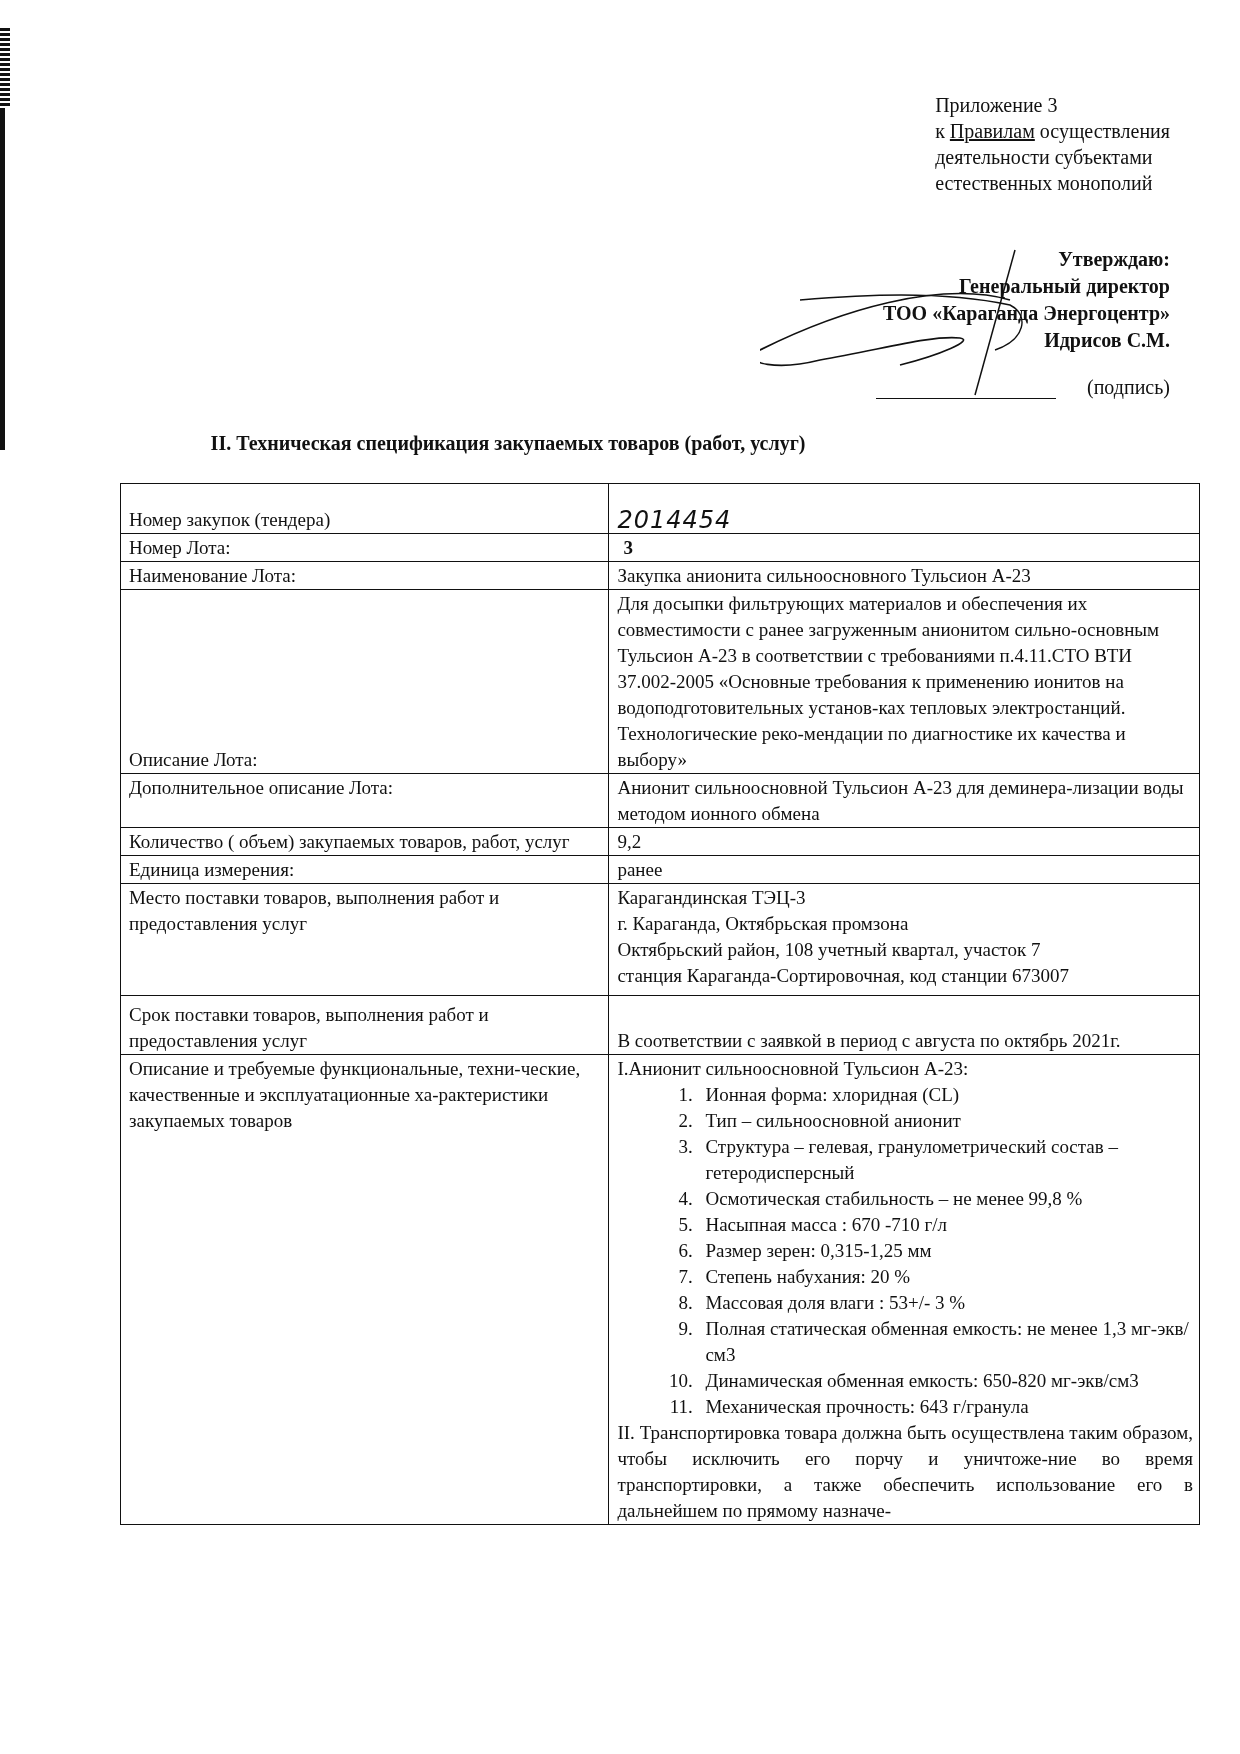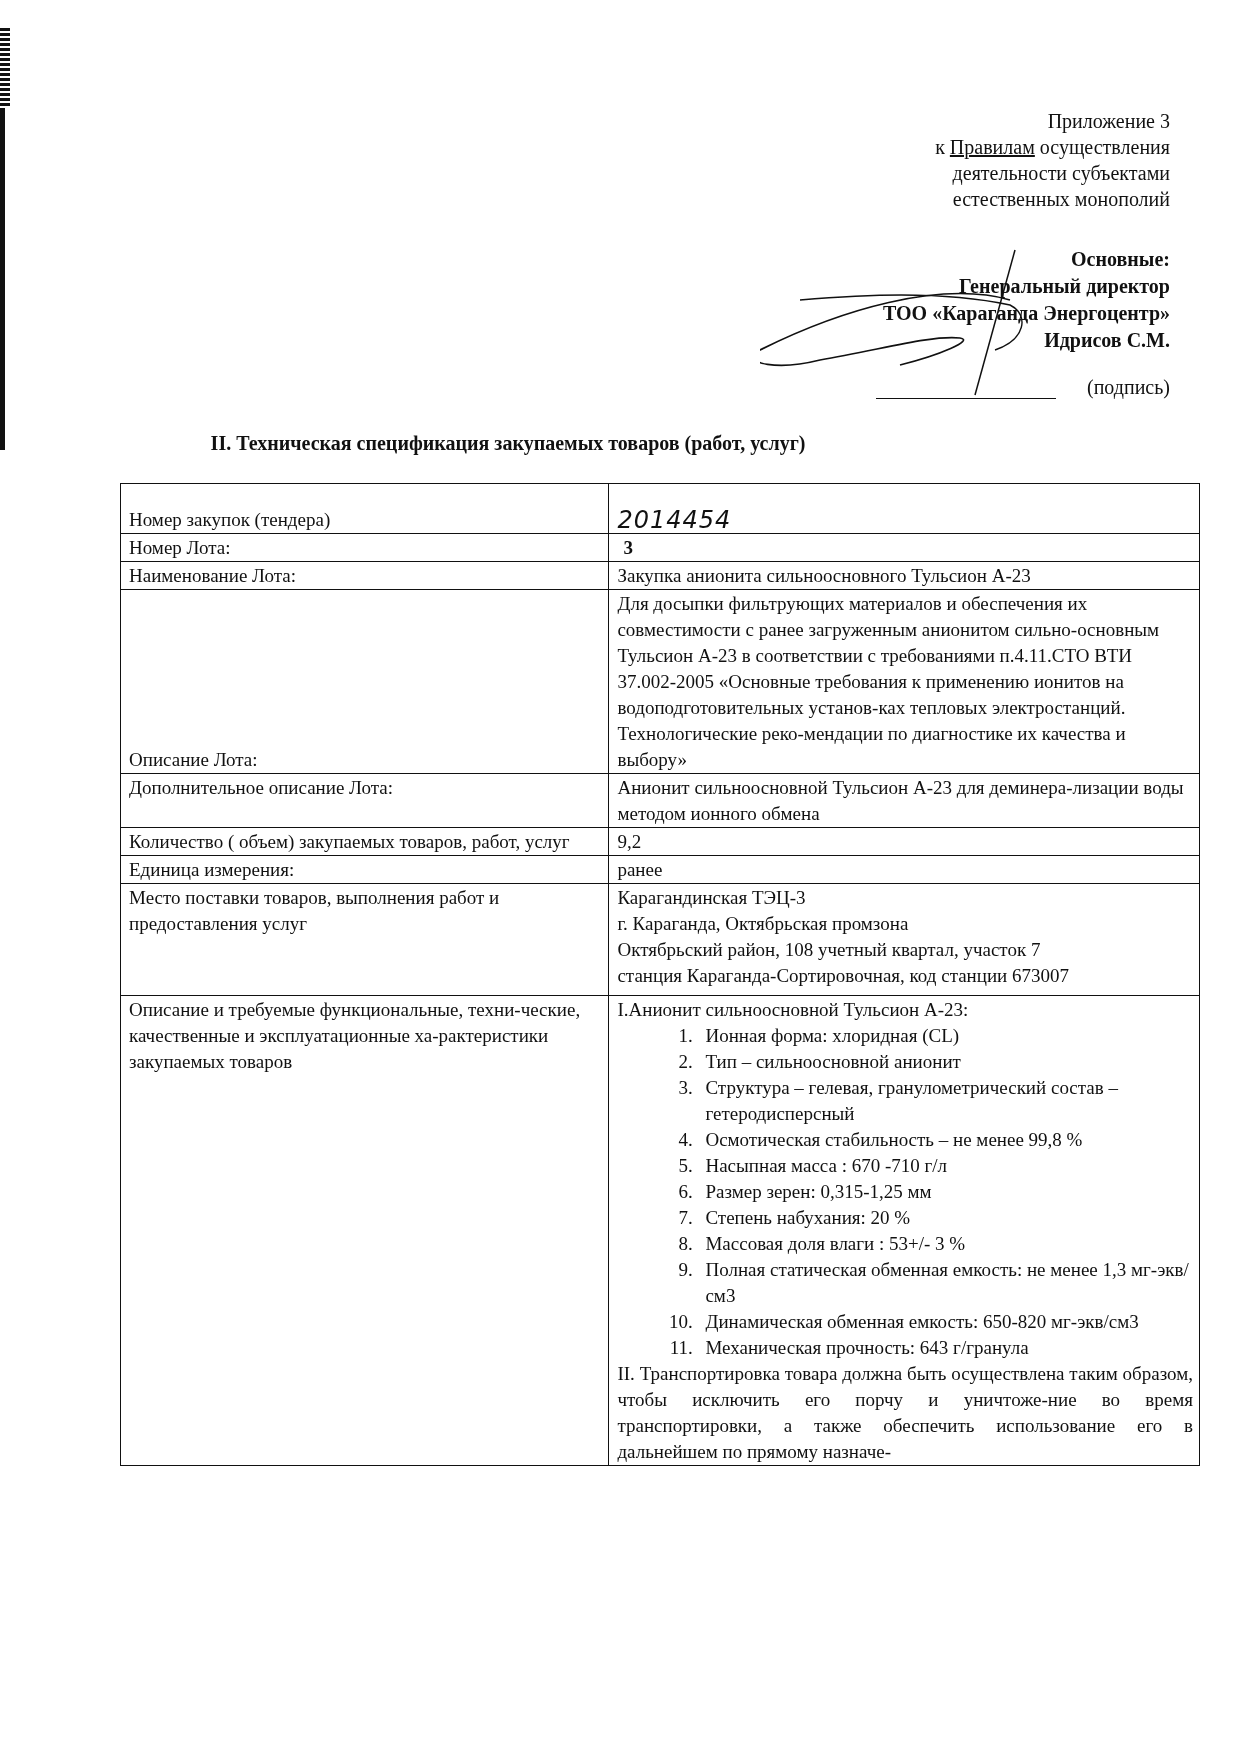--- a/index.html
+++ b/index.html
@@ -27,22 +27,21 @@
       position: absolute;
       left: 0;
       top: 28px;
       width: 10px;
       height: 80px;
       background: repeating-linear-gradient(180deg, #111 0 3px, #fff 3px 5px);
     }
     .appendix {
       position: absolute;
       right: 70px;
-      top: 108px;
-      text-align: right;
+      top: 92px;
       font-size: 20px;
       line-height: 26px;
     }
     .appendix .u { text-decoration: underline; }
     .approve {
       position: absolute;
       right: 70px;
       top: 246px;
       text-align: right;
       font-size: 20px;
@@ -122,21 +121,21 @@
 <div class="scan-edge-top"></div>
 
 <div class="appendix">
   <div>Приложение 3</div>
   <div><span>к </span><span class="u">Правилам</span><span> осуществления</span></div>
   <div>деятельности субъектами</div>
   <div>естественных монополий</div>
 </div>
 
 <div class="approve">
-  <div>Основные:</div>
+  <div>Утверждаю:</div>
   <div>Генеральный директор</div>
   <div>ТОО «Караганда Энергоцентр»</div>
   <div>Идрисов С.М.</div>
 </div>
 
 <div class="sign-line">
   <span class="line"></span>
   <span>(подпись)</span>
 </div>
 
@@ -179,20 +178,24 @@
     <td class="right">ранее</td>
   </tr>
   <tr>
     <td class="left top">Место поставки товаров, выполнения работ и предоставления услуг</td>
     <td class="right" style="padding-bottom:6px">
       <div>Карагандинская ТЭЦ-3</div>
       <div>г. Караганда, Октябрьская промзона</div>
       <div>Октябрьский  район, 108 учетный квартал, участок 7</div>
       <div>станция Караганда-Сортировочная, код станции 673007</div>
     </td>
+  </tr>
+  <tr>
+    <td class="left" style="padding-top:6px">Срок поставки товаров, выполнения работ и предоставления услуг</td>
+    <td class="right">В соответствии с заявкой в период с августа по октябрь 2021г.</td>
   </tr>
   <tr>
     <td class="left top">Описание и требуемые функциональные, техни-ческие, качественные и эксплуатационные ха-рактеристики закупаемых товаров</td>
     <td class="right top">
       <div>I.Анионит сильноосновной Тульсион А-23:</div>
       <ol class="specs">
         <li>Ионная форма: хлоридная  (CL)</li>
         <li>Тип – сильноосновной анионит</li>
         <li>Структура – гелевая, гранулометрический состав – гетеродисперсный</li>
         <li>Осмотическая стабильность – не менее 99,8 %</li>

